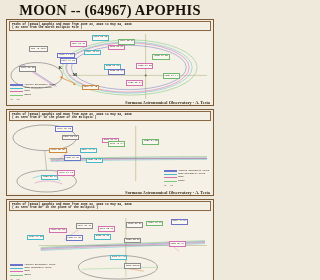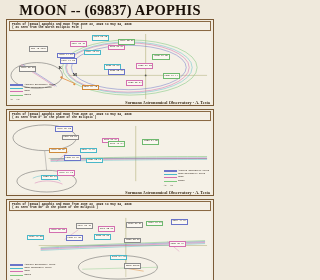--- a/index.html
+++ b/index.html
@@ -104,21 +104,21 @@
     white-space:nowrap;letter-spacing:-0.15px;
   }
   .legend .note{
     font-family:"Liberation Mono", monospace;
     font-size:2.2px;color:#55473a;margin-top:0.8px;
   }
 </style>
 </head>
 <body>
 
-<div id="page-title">MOON -- (69837) APOPHIS</div>
+<div id="page-title">MOON -- (64967) APOPHIS</div>
 
 <div class="panel">
   <div class="panel-head">
     <span class="ln">Paths of (99942) Apophis and Moon from June 23, 2029 to May 04, 2030</span>
     <span class="ln">( as seen from the North Ecliptic Pole )</span>
   </div>
   <div class="plot">
     <svg viewBox="0 0 204 72" preserveAspectRatio="none">
       <line x1="138" y1="2" x2="138" y2="68" stroke="#9a9a55" stroke-width="0.45"></line>
       <line x1="60" y1="44" x2="200" y2="44" stroke="#9a9a55" stroke-width="0.4"></line>

